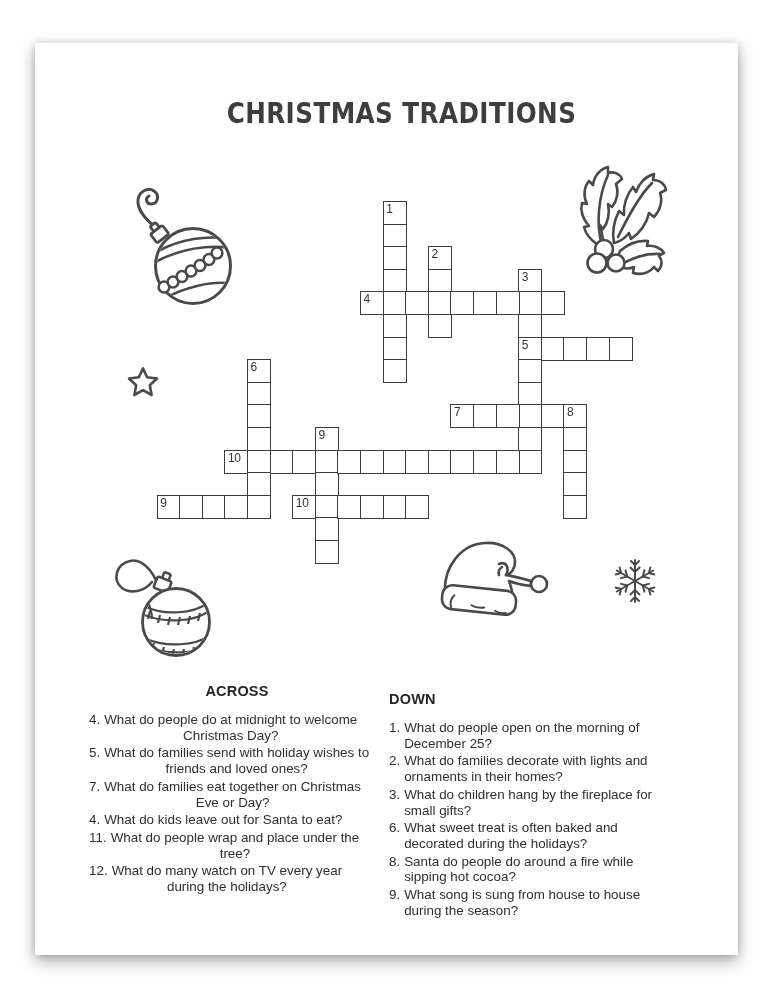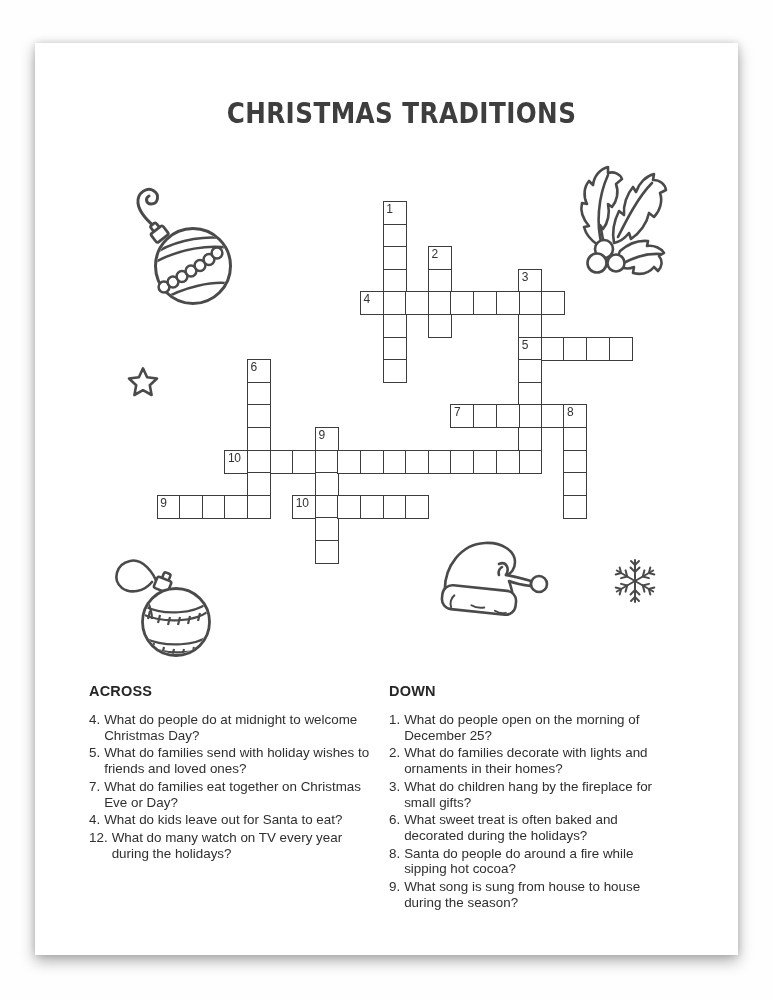--- a/index.html
+++ b/index.html
@@ -20,22 +20,22 @@
   #grid{position:absolute;left:121.7px;top:158px;width:476px;height:363px;}
   .cell{
     position:absolute;width:24px;height:24px;box-sizing:border-box;
     background:#fff;border:1.4px solid var(--ink,#3d3d3d);
   }
   .cellnum{
     position:absolute;left:2.5px;top:1px;
     font-size:12px;line-height:13px;color:#333;letter-spacing:-0.3px;
   }
   .clues{position:absolute;top:640px;color:var(--text-ink,#2f2f2f);}
-  .clues-across{left:54px;width:296px;}
-  .clues-down{left:354px;width:330px;}
+  .clues-across{left:54px;width:296px;text-align:center;}
+  .clues-down{left:354px;width:330px;margin-top:8px;}
   .clues h2{margin:0 0 13px 0;font-size:14.5px;line-height:16px;color:#262626;letter-spacing:.2px;}
   .clue{display:flex;gap:4px;margin-bottom:2px;font-size:13.4px;line-height:15.7px;}
   .clue-num{flex:0 0 auto;}
   .clue-text{white-space:pre;}
 </style>
 </head>
 <body>
 
 <div class="page">
 
@@ -266,20 +266,25 @@
         <div class="clue">
           <span class="clue-num">7.</span>
           <span class="clue-text">What do families eat together on Christmas
 Eve or Day?</span>
         </div>
         <div class="clue">
           <span class="clue-num">4.</span>
           <span class="clue-text">What do kids leave out for Santa to eat?</span>
         </div>
         <div class="clue">
+          <span class="clue-num">11.</span>
+          <span class="clue-text">What do people wrap and place under the
+tree?</span>
+        </div>
+        <div class="clue">
           <span class="clue-num">12.</span>
           <span class="clue-text">What do many watch on TV every year
 during the holidays?</span>
         </div>
       </div>
   </section>
 
   <section class="clues clues-down">
     <h2>DOWN</h2>
     <div id="down-list">

